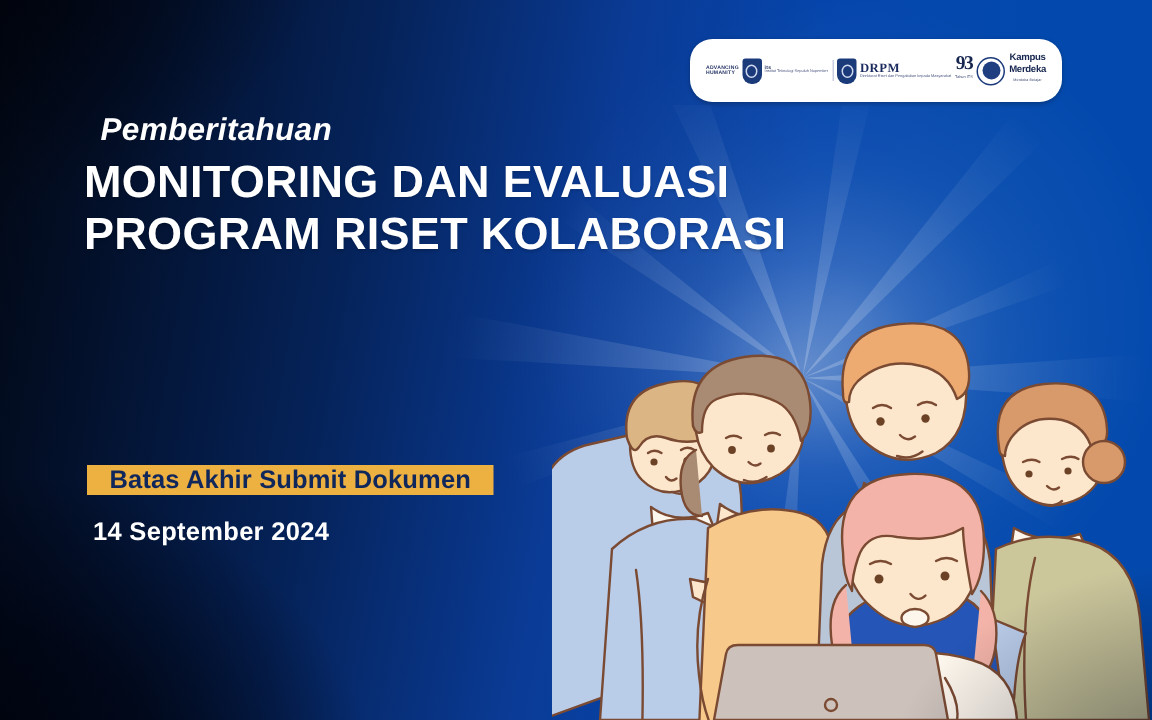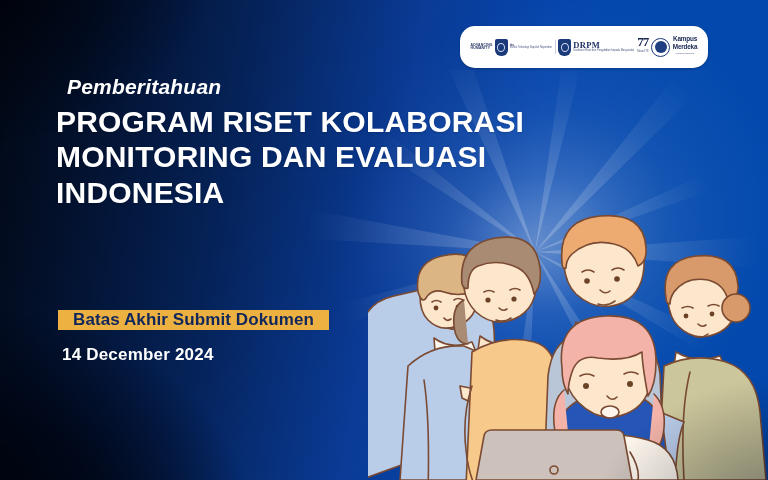--- a/index.html
+++ b/index.html
@@ -259,47 +259,46 @@
       <div class="shield">
           <div class="inner"></div>
         </div>
       <div class="logo-txt-stack">
         <span class="drpm-word">DRPM</span>
         <span class="tiny2">Direktorat Riset dan Pengabdian kepada Masyarakat</span>
       </div>
     </div>
 
     <div class="logo anniv">
-      <span class="anniv-num">77</span>
+      <span class="anniv-num">93</span>
       <span class="anniv-sub">Tahun ITS</span>
     </div>
 
     <div class="logo">
       <div class="seal">
           <div class="seal-in"></div>
         </div>
     </div>
 
     <div class="logo km">
       <span class="km1">Kampus</span>
       <span class="km2">Merdeka</span>
       <span class="km3">Merdeka Belajar</span>
     </div>
   </div>
 
   <div class="kicker">Pemberitahuan</div>
 
   <div class="headline">
+    <span class="ln">MONITORING DAN EVALUASI</span>
     <span class="ln">PROGRAM RISET KOLABORASI</span>
-    <span class="ln">MONITORING DAN EVALUASI</span>
-    <span class="ln">INDONESIA</span>
   </div>
 
   <div class="badge">Batas Akhir Submit Dokumen</div>
-  <div class="deadline-date">14 December 2024</div>
+  <div class="deadline-date">14 September 2024</div>
 
   <div class="footer">
     
 
     
   </div>
 
 </div>
 
 </body></html>

